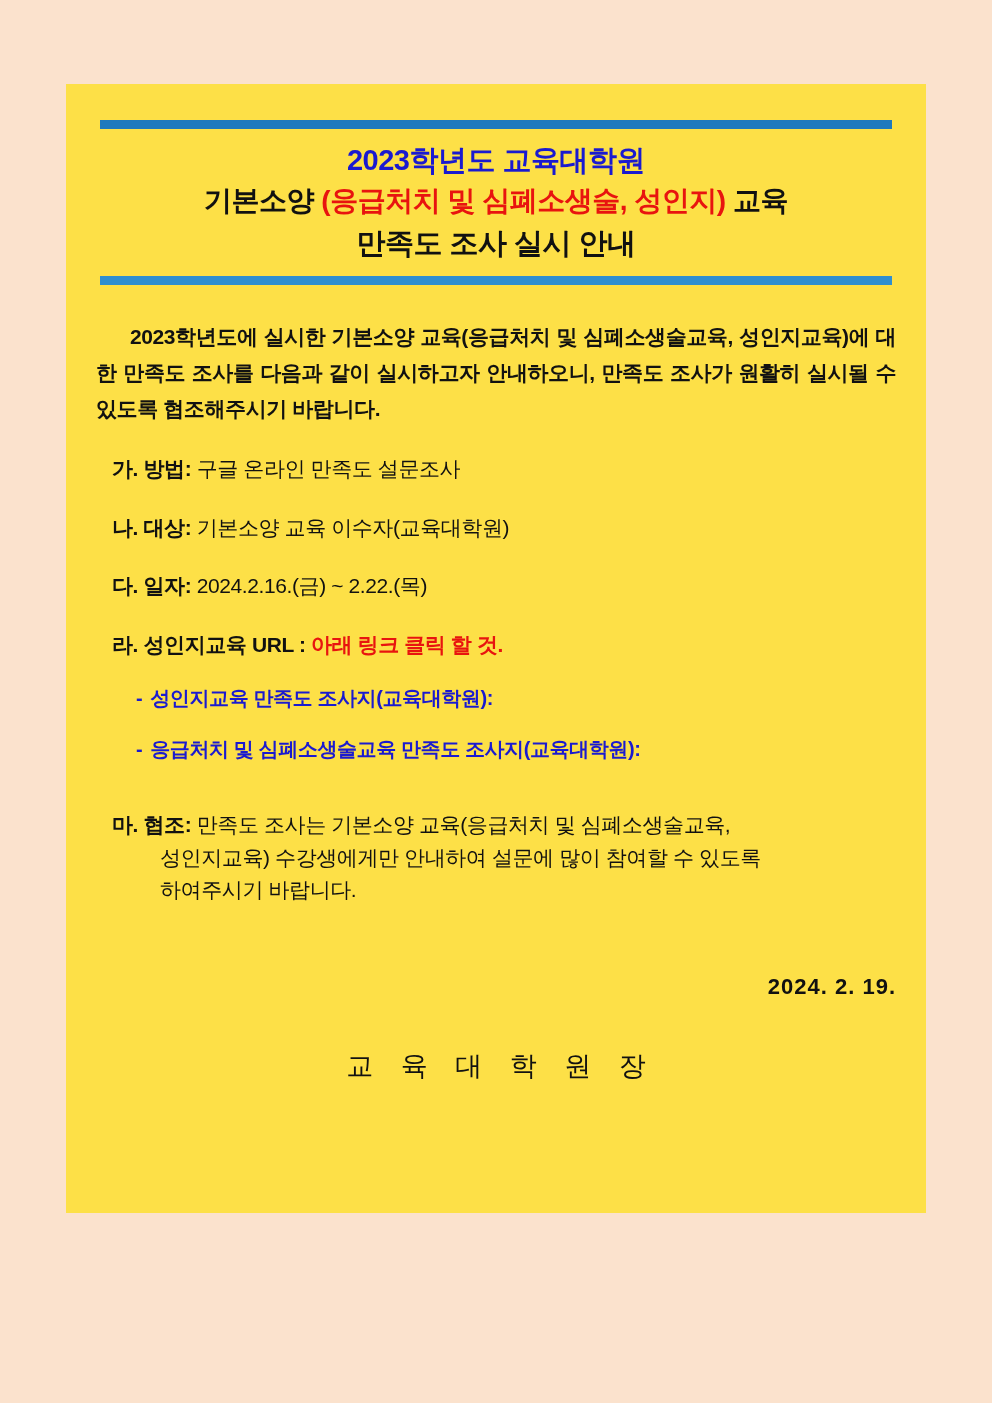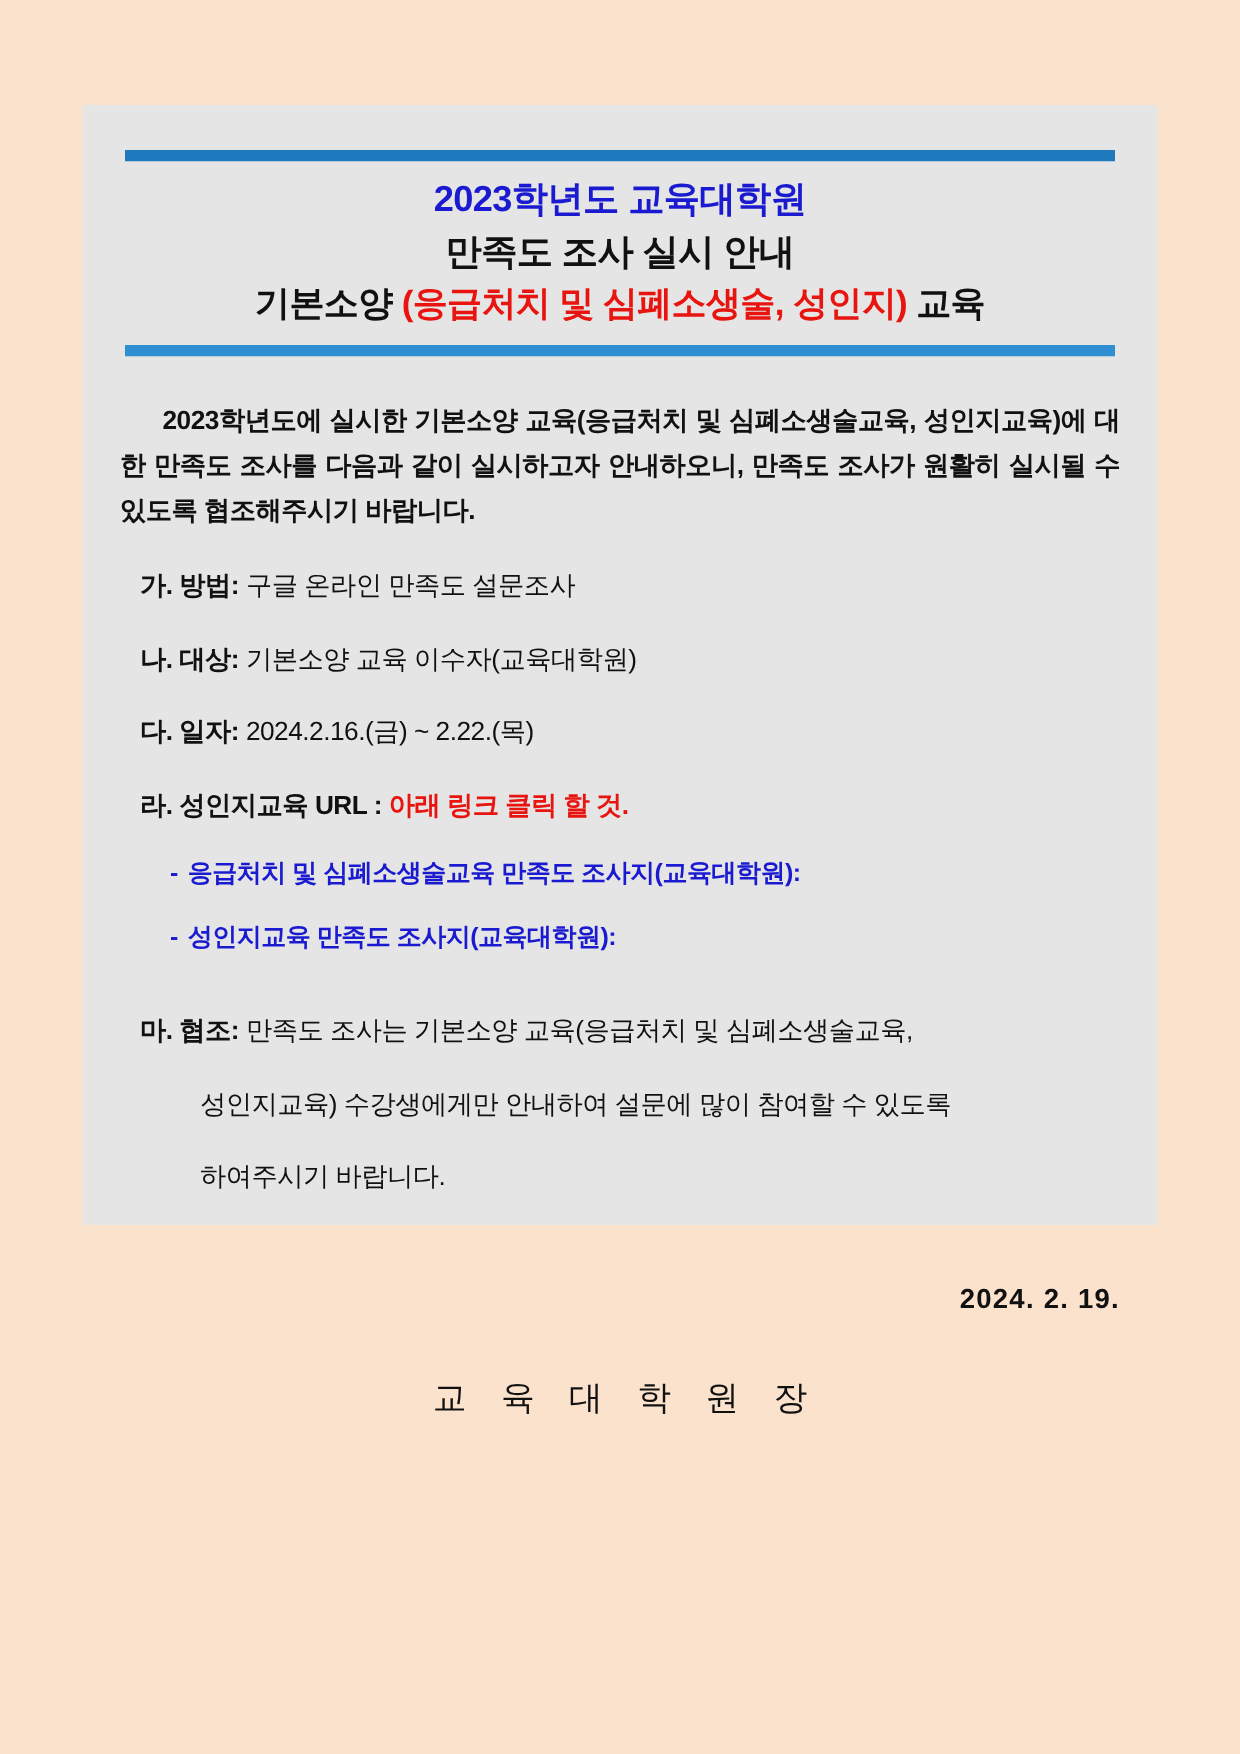--- a/index.html
+++ b/index.html
@@ -11,22 +11,22 @@
     height: 1403px;
     background: #fbe2cd;
     font-family: "Liberation Sans", "DejaVu Sans", sans-serif;
     overflow: hidden;
   }
   .page {
     position: absolute;
     left: 66px;
     top: 84px;
     width: 860px;
-    height: 896px;
-    background: #e5e5e5;
+    height: 1129px;
+    background: #fde047;
     box-sizing: border-box;
   }
   .inner {
     position: absolute;
     left: 30px;
     top: 36px;
     right: 30px;
   }
 
   
@@ -104,21 +104,20 @@
     line-height: 1.55;
     color: #111111;
     letter-spacing: -0.4px;
     padding-left: 16px;
   }
   .coop .mark { font-weight: bold; }
   .coop .body { font-weight: normal; }
   .coop .cont {
     display: block;
     padding-left: 48px;
-    margin-top: 26px;
   }
 
   .date {
     margin-top: 67px;
     text-align: right;
     font-size: 22px;
     font-weight: bold;
     color: #111111;
     letter-spacing: 1px;
   }
@@ -137,26 +136,26 @@
 
 <div class="page">
   <div class="inner">
 
     <div class="rule-top"></div>
 
     <div class="title-area">
       <div class="title-line l1">
         <span>2023학년도 교육대학원</span>
       </div>
+      <div class="title-line l2">
+        <span class="t-black">기본소양 </span><span class="t-red">(응급처치 및 심폐소생술, 성인지)</span><span class="t-black"> 교육</span>
+      </div>
       <div class="title-line l3 t-black">
         <span>만족도 조사 실시 안내</span>
       </div>
-      <div class="title-line l2">
-        <span class="t-black">기본소양 </span><span class="t-red">(응급처치 및 심폐소생술, 성인지)</span><span class="t-black"> 교육</span>
-      </div>
     </div>
 
     <div class="rule-bottom"></div>
 
     <div class="lead"><span class="indent"></span><span>2023학년도에 실시한 기본소양 교육(응급처치 및 심폐소생술교육, 성인지교육)에 대한 만족도 조사를 다음과 같이 실시하고자 안내하오니, 만족도 조사가 원활히 실시될 수 있도록 협조해주시기 바랍니다.</span></div>
 
     <div class="item">
       <span class="mark">가. 방법:</span>
       <span class="val">구글 온라인 만족도 설문조사</span>
     </div>
@@ -170,25 +169,25 @@
       <span class="mark">다. 일자:</span>
       <span class="val">2024.2.16.(금) ~ 2.22.(목)</span>
     </div>
 
     <div class="item">
       <span class="mark">라. 성인지교육 URL :</span>
       <span class="val-red">아래 링크 클릭 할 것.</span>
     </div>
 
     <div class="link-line">
+      <span class="dash">-</span><span>성인지교육 만족도 조사지(교육대학원):</span>
+    </div>
+
+    <div class="link-line">
       <span class="dash">-</span><span>응급처치 및 심폐소생술교육 만족도 조사지(교육대학원):</span>
-    </div>
-
-    <div class="link-line">
-      <span class="dash">-</span><span>성인지교육 만족도 조사지(교육대학원):</span>
     </div>
 
     <div class="coop">
       <span class="mark">마. 협조:</span>
       <span class="body">만족도 조사는 기본소양 교육(응급처치 및 심폐소생술교육,</span>
       <span class="body cont">성인지교육) 수강생에게만 안내하여 설문에 많이 참여할 수 있도록</span>
       <span class="body cont">하여주시기 바랍니다.</span>
     </div>
 
     <div class="date">2024. 2. 19.</div>

